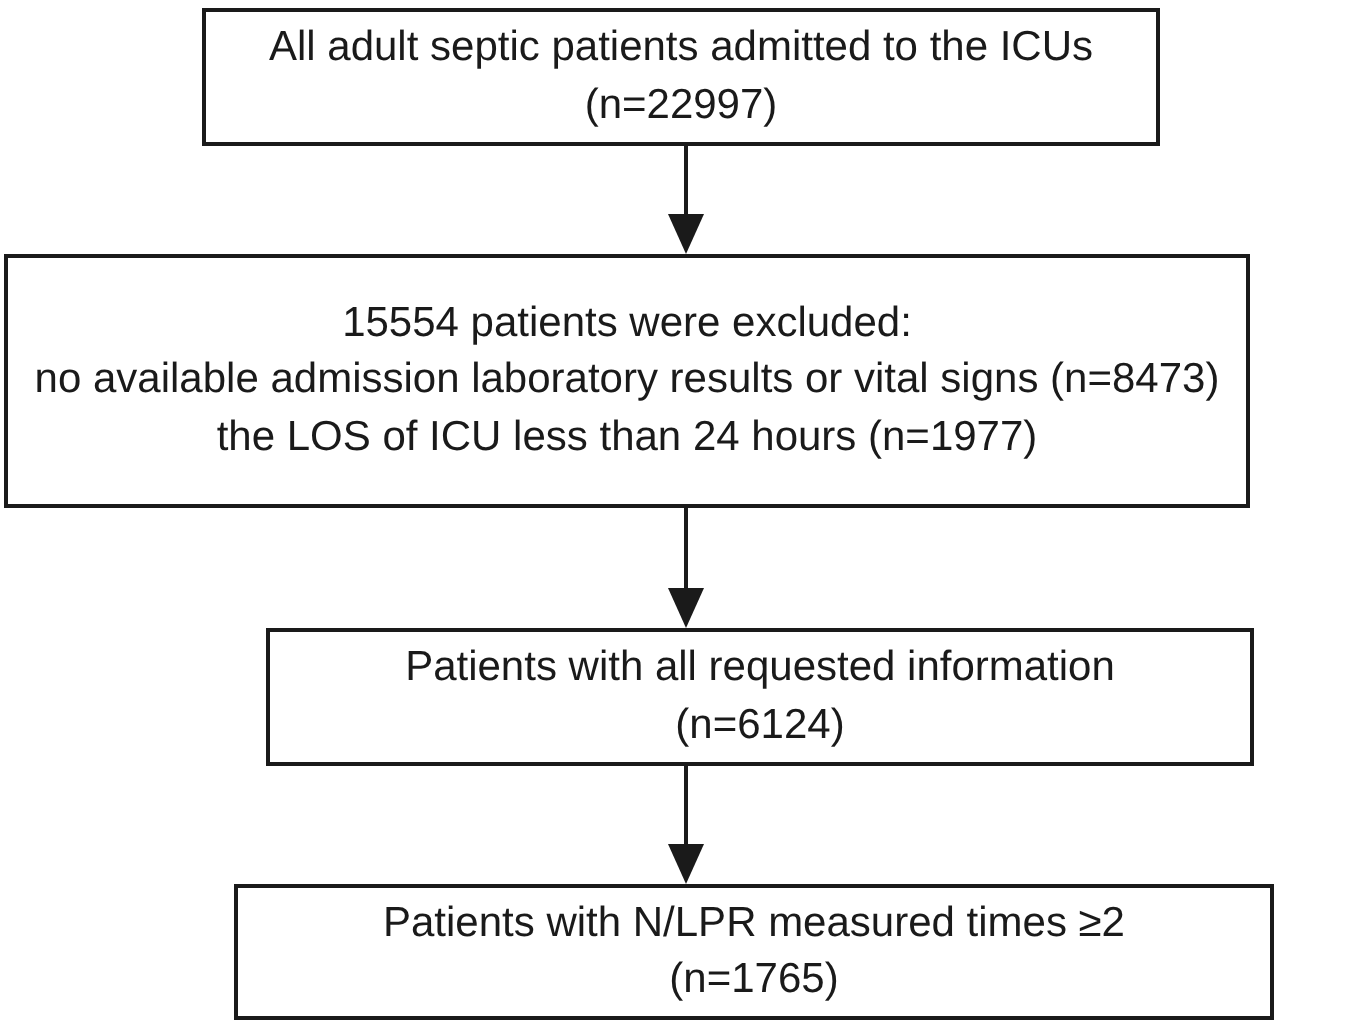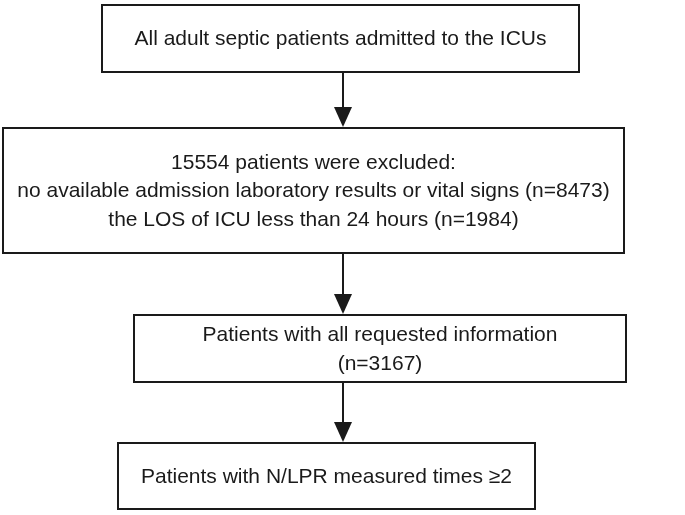--- a/index.html
+++ b/index.html
@@ -26,21 +26,21 @@
     justify-content: center;
     align-items: center;
     text-align: center;
     font-size: 21px;
     line-height: 28.5px;
     white-space: nowrap;
   }
   .box1 { left: 101px; top: 4px;   width: 479px; height: 69px; }
   .box2 { left: 2px;   top: 127px; width: 623px; height: 127px; }
   .box3 { left: 133px; top: 314px; width: 494px; height: 69px; }
-  .box4 { left: 117px; top: 442px; width: 419px; height: 68px; }
+  .box4 { left: 117px; top: 442px; width: 520px; height: 68px; }
 
   .arrow {
     position: absolute;
     width: 18px;
     left: 334px; 
   }
   .arrow1 { top: 73px;  height: 54px; }
   .arrow2 { top: 254px; height: 60px; }
   .arrow3 { top: 383px; height: 59px; }
   .arrow-line {
@@ -62,45 +62,47 @@
     border-top: 20px solid #1a1a1a;
   }
 </style>
 </head>
 <body>
 
 <div class="figure">
 
   <div class="box box1">
     <div>All adult septic patients admitted to the ICUs</div>
+    <div>(n=22997)</div>
   </div>
 
   <div class="arrow arrow1">
     <div class="arrow-line"></div>
     <div class="arrow-head"></div>
   </div>
 
   <div class="box box2">
     <div>15554 patients were excluded:</div>
     <div>no available admission laboratory results or vital signs (n=8473)</div>
-    <div>the LOS of ICU less than 24 hours (n=1984)</div>
+    <div>the LOS of ICU less than 24 hours (n=1977)</div>
   </div>
 
   <div class="arrow arrow2">
     <div class="arrow-line"></div>
     <div class="arrow-head"></div>
   </div>
 
   <div class="box box3">
     <div>Patients with all requested information</div>
-    <div>(n=3167)</div>
+    <div>(n=6124)</div>
   </div>
 
   <div class="arrow arrow3">
     <div class="arrow-line"></div>
     <div class="arrow-head"></div>
   </div>
 
   <div class="box box4">
     <div>Patients with N/LPR measured times ≥2</div>
+    <div>(n=1765)</div>
   </div>
 
 </div>
 
 </body></html>

